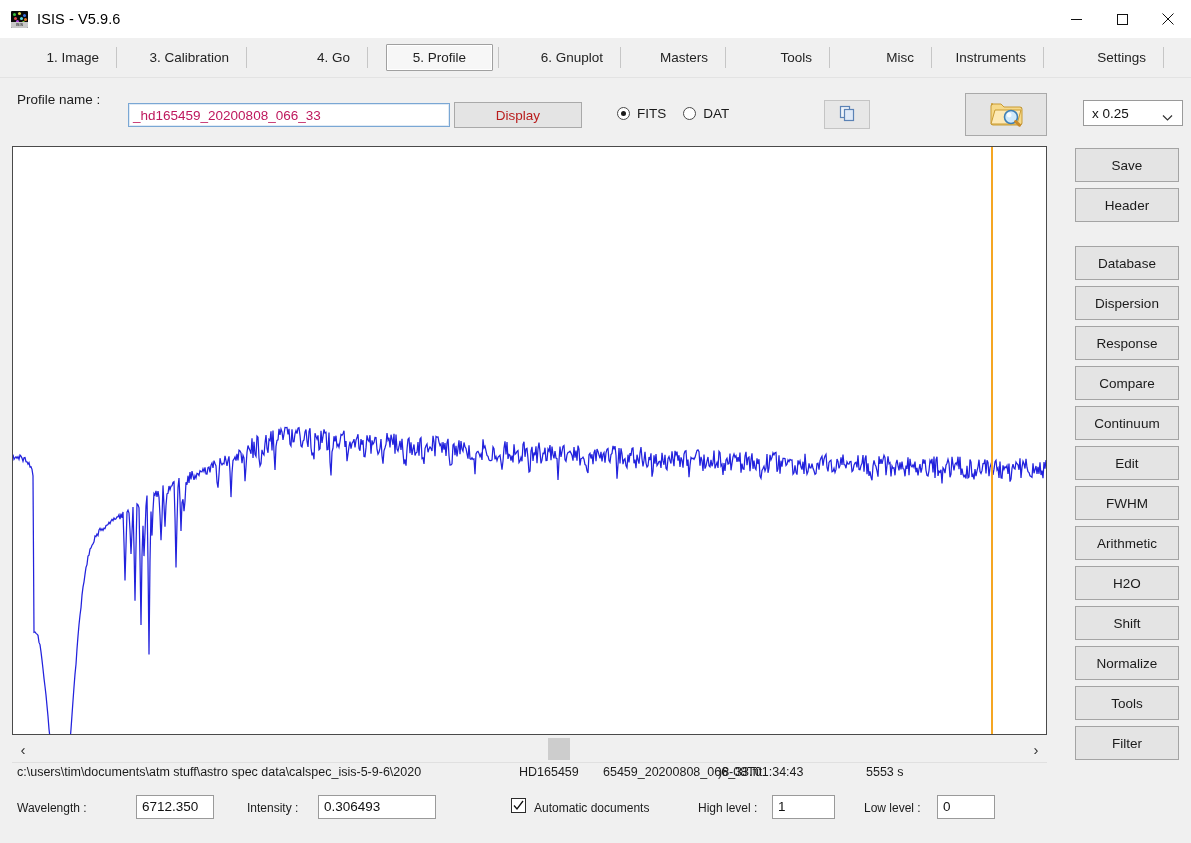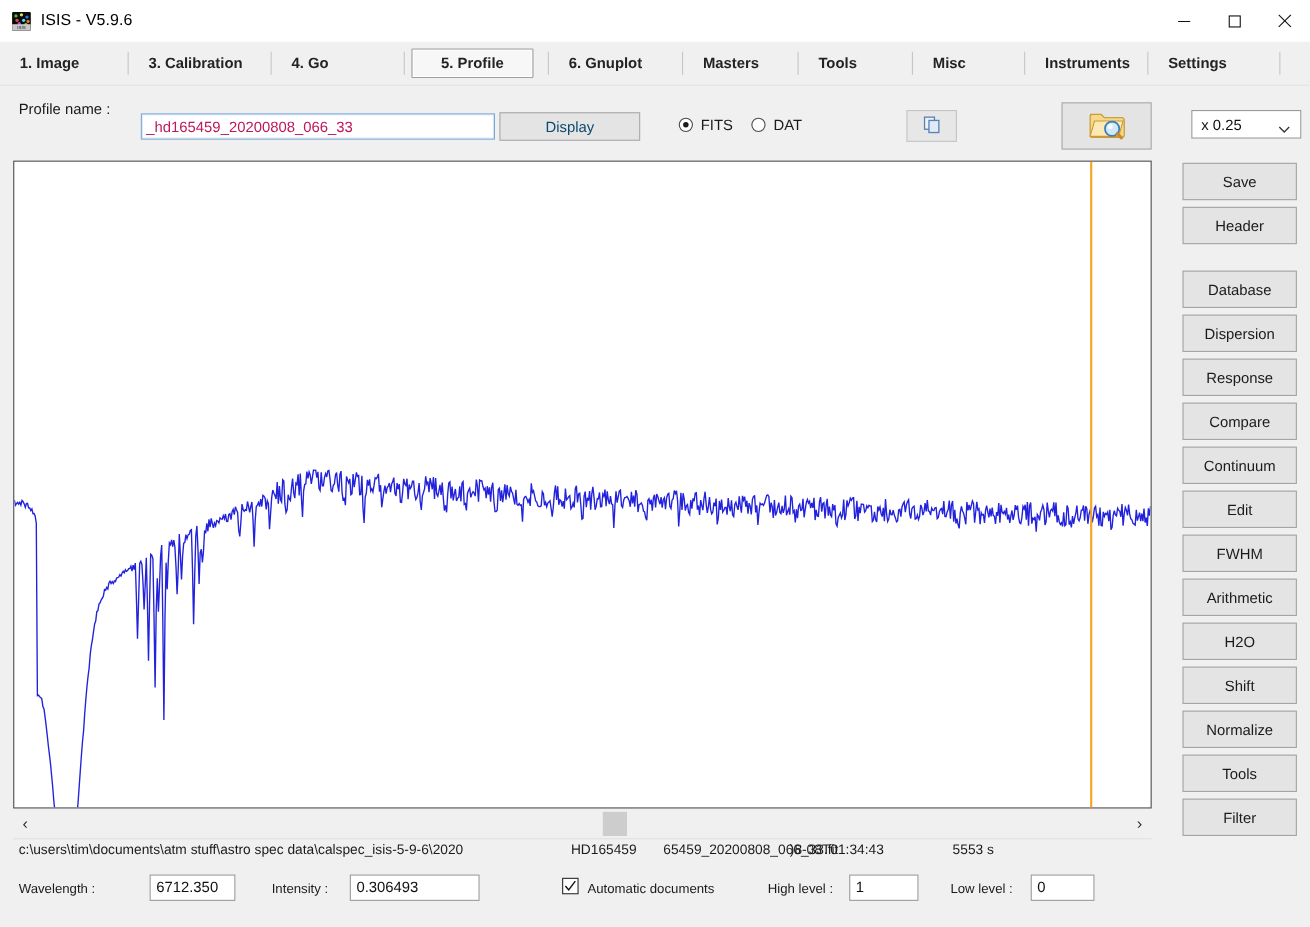--- a/index.html
+++ b/index.html
@@ -32,22 +32,22 @@
   .title-text{font-size:14.5px;color:#000;letter-spacing:0.1px;}
   .wincontrols{position:absolute;right:0;top:0;height:38px;display:flex;}
   .wc{width:46px;height:38px;display:flex;align-items:center;justify-content:center;}
   .wc svg{display:block;}
   
   .tabstrip{
     height:39px;background:#f0f0f0;display:flex;align-items:stretch;
     border-bottom:1px solid #e3e3e3;
   }
   .tab{
-    position:relative;display:flex;align-items:center;justify-content:flex-start;
-    font-size:13.5px;color:#232323;padding:0 6px;font-weight:bold;
+    position:relative;display:flex;align-items:center;justify-content:flex-end;
+    font-size:13.5px;color:#232323;padding:0 6px;
   }
   .tab .sep{
     position:absolute;right:0;top:9px;bottom:9px;width:1px;background:#c6c6c6;
   }
   .tab.active .face{
     border:1px solid #a0a0a0;
     background:#f7f7f7;
     box-shadow:inset 0 0 0 1px #ffffff;
     padding:5px 26px;
     border-radius:1px;
@@ -55,21 +55,21 @@
   .tab .face{padding:5px 12px;display:block;white-space:nowrap;}
   
   .toolrow{height:46px;position:relative;}
   .lbl-profile{position:absolute;left:17px;top:14px;font-size:13.5px;}
   .profile-input{
     position:absolute;left:112px;top:103px;width:322px;height:24px;
     background:#fff;border:1px solid #7aa7d4;box-shadow:inset 0 0 0 1px #dfeaf5;
     font-size:13.5px;color:#be185d;padding:0 4px;line-height:24px;box-sizing:border-box;margin-left:16px;
   }
   .btn{
-    background:#e4e4e4;border:1px solid #a9a9a9;color:#0c4a6e;
+    background:#e4e4e4;border:1px solid #a9a9a9;color:#b91c1c;
     font-family:"Liberation Sans",sans-serif;font-size:13.5px;
     display:flex;align-items:center;justify-content:center;box-sizing:border-box;
   }
   .btn-display{position:absolute;left:454px;top:102px;width:128px;height:26px;}
   .radio-grp{position:absolute;left:617px;top:106px;display:flex;align-items:center;gap:17px;}
   .radio{display:flex;align-items:center;gap:7px;font-size:13.5px;}
   .rdot{
     width:13px;height:13px;border-radius:50%;border:1px solid #4a4a4a;background:#fff;
     position:relative;box-sizing:border-box;flex:none;
   }

